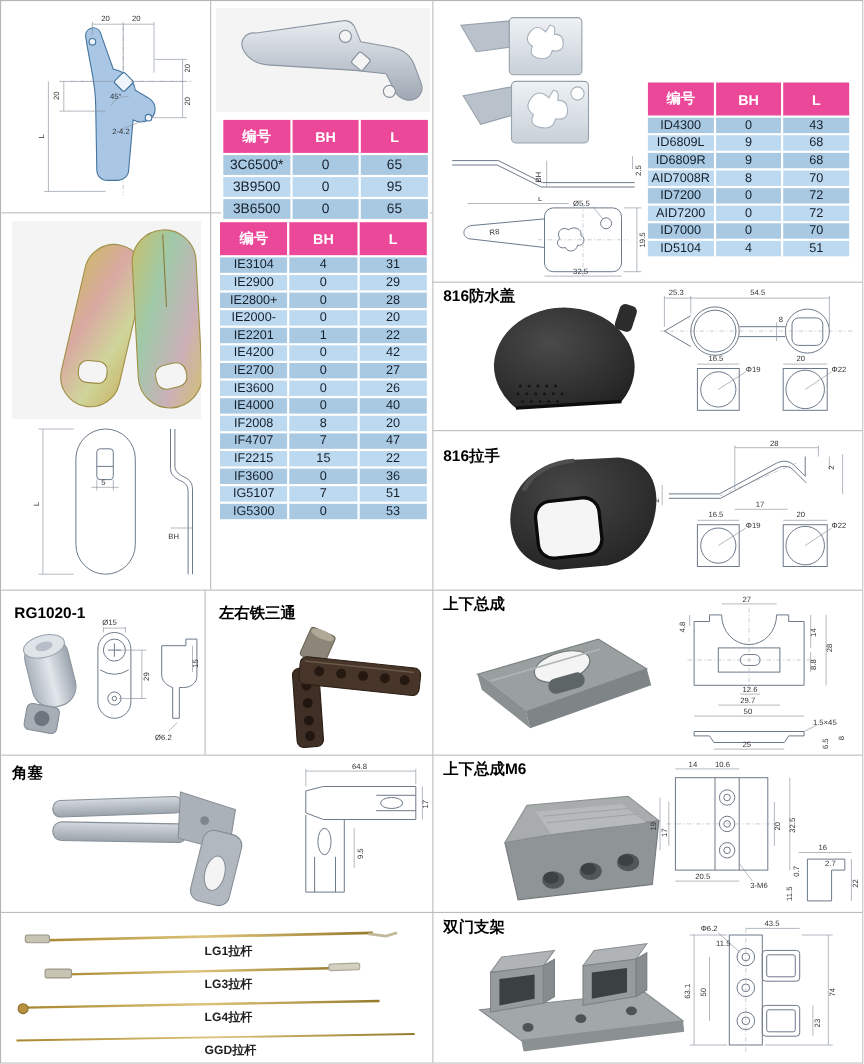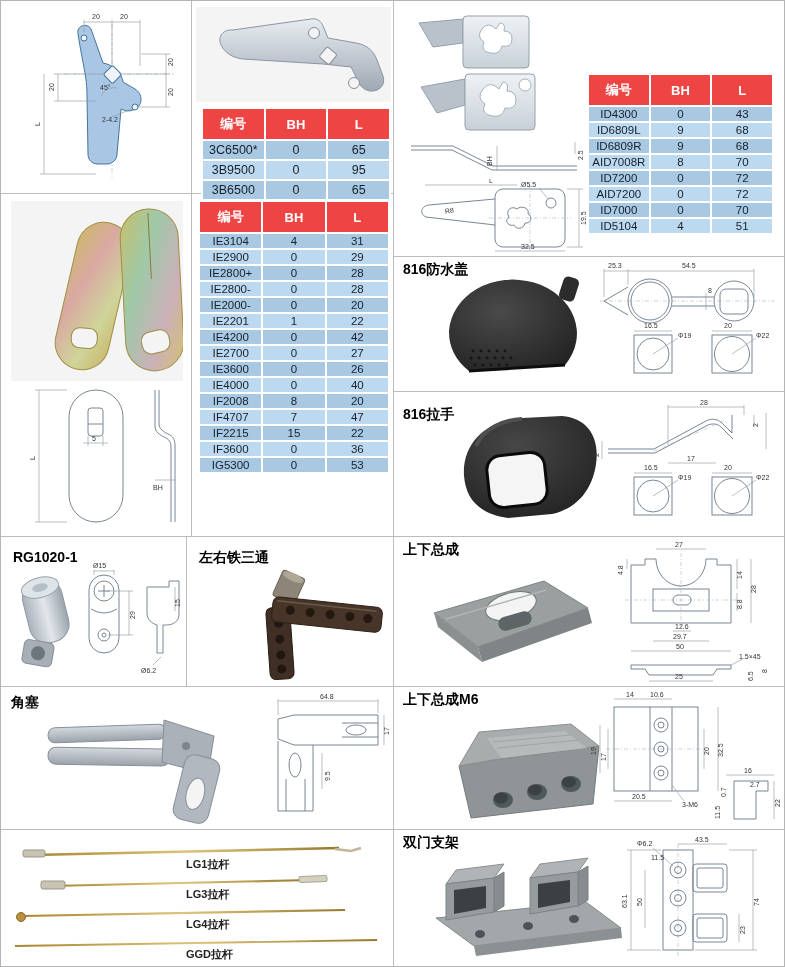--- a/index.html
+++ b/index.html
@@ -3,21 +3,21 @@
 <meta charset="utf-8">
 <style>
   html,body{margin:0;padding:0;background:#fff;}
   .page{position:relative;width:785px;height:967px;background:#fff;border:1px solid #b5b5b5;
         font-family:"Liberation Sans",sans-serif;overflow:hidden;box-sizing:border-box;}
   .vline,.hline{position:absolute;background:#bcbcbc;}
   .vline{width:1px;} .hline{height:1px;}
   .abs{position:absolute;}
   .title{position:absolute;font-size:14px;font-weight:bold;color:#000;white-space:nowrap;}
   table.ptable{border-collapse:collapse;text-align:center;position:absolute;table-layout:fixed;}
-  table.ptable th{background:#ef4444;color:#fff;font-size:13px;font-weight:bold;border:2px solid #fff;padding:6px 2px;}
+  table.ptable th{background:#ec4899;color:#fff;font-size:13px;font-weight:bold;border:2px solid #fff;padding:6px 2px;}
   table.ptable td{font-size:11.5px;color:#15202b;border:2px solid #fff;padding:1px 2px;}
   table.ptable tbody tr:nth-child(odd) td{background:#a9c9e3;}
   table.ptable tbody tr:nth-child(even) td{background:#bdd9f0;}
   table.t-small td{font-size:12.5px;padding:2px 2px;margin-top:40px;}
   svg text.d{font-size:7px;fill:#333;font-family:"Liberation Sans",sans-serif;}
   svg .tl{stroke:#6b7888;fill:none;stroke-width:0.9;}
   svg .dim{stroke:#8a94a0;fill:none;stroke-width:0.6;}
   svg .cl{stroke:#9aa4b0;fill:none;stroke-width:0.5;stroke-dasharray:4 2 1 2;}
 </style>
 </head>
@@ -169,25 +169,20 @@
           <td>IE2900</td>
           <td>0</td>
           <td>29</td>
         </tr>
         <tr>
           <td>IE2800+</td>
           <td>0</td>
           <td>28</td>
         </tr>
         <tr>
-          <td>IE2800-</td>
-          <td>0</td>
-          <td>28</td>
-        </tr>
-        <tr>
           <td>IE2000-</td>
           <td>0</td>
           <td>20</td>
         </tr>
         <tr>
           <td>IE2201</td>
           <td>1</td>
           <td>22</td>
         </tr>
         <tr>
@@ -222,20 +217,25 @@
         </tr>
         <tr>
           <td>IF2215</td>
           <td>15</td>
           <td>22</td>
         </tr>
         <tr>
           <td>IF3600</td>
           <td>0</td>
           <td>36</td>
+        </tr>
+        <tr>
+          <td>IG5107</td>
+          <td>7</td>
+          <td>51</td>
         </tr>
         <tr>
           <td>IG5300</td>
           <td>0</td>
           <td>53</td>
         </tr>
       </tbody>
     </table>
 
   <svg class="abs" style="left:400px;top:10px" width="180" height="125" viewBox="0 0 180 125">

